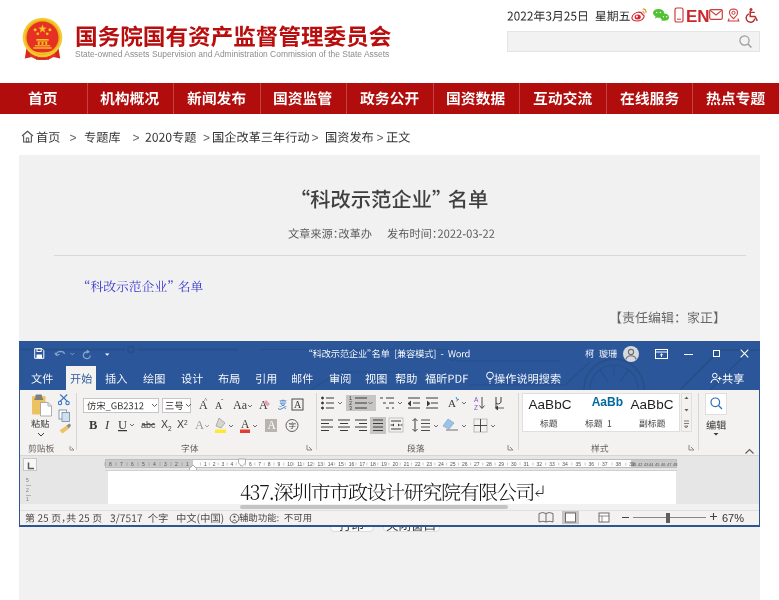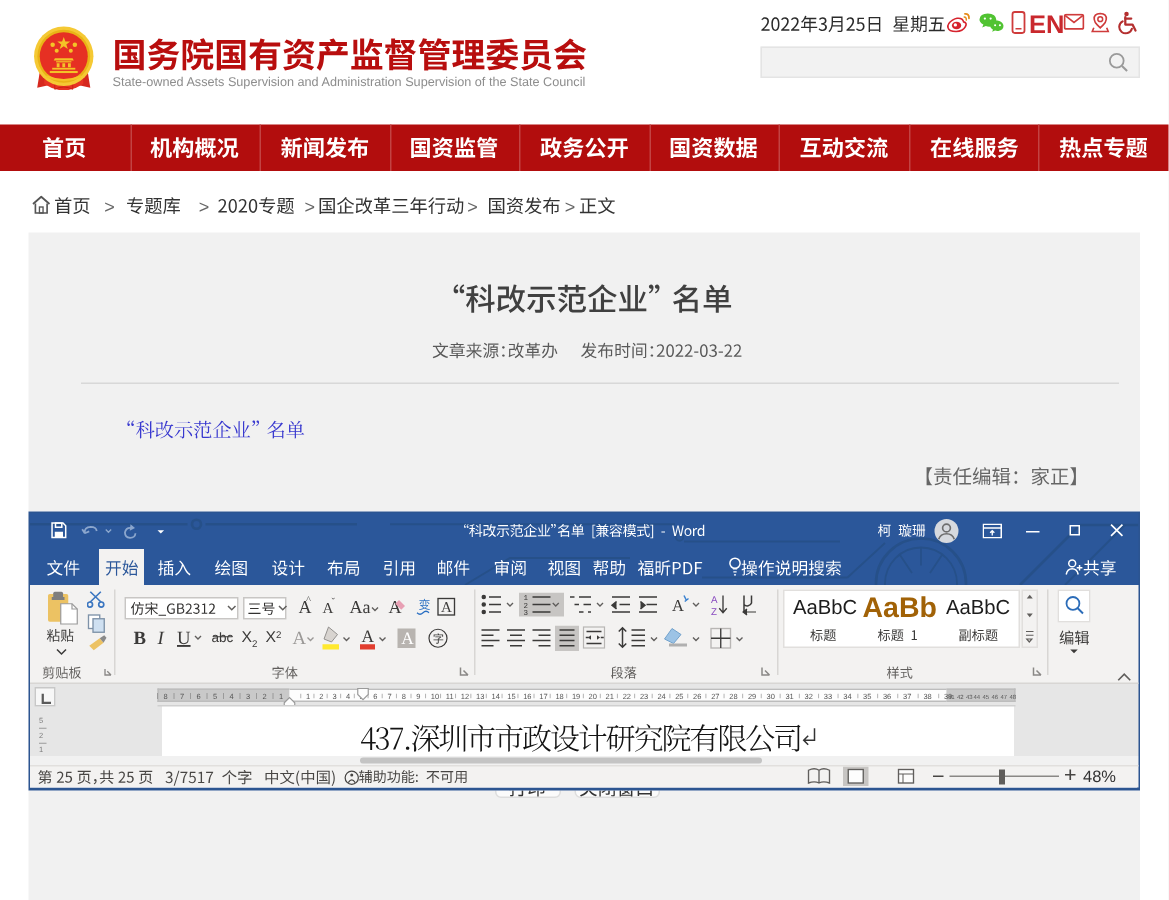--- a/index.html
+++ b/index.html
@@ -23,21 +23,21 @@
 <rect x="17.4" y="23.8" width="10.2" height="0.8"></rect>
 <path d="M17.8 25.1 h1.9 v2.7 h-1.9 Z M21.55 25.1 h1.9 v2.7 h-1.9 Z M25.3 25.1 h1.9 v2.7 h-1.9 Z"></path>
 <rect x="14.8" y="28.2" width="15.4" height="1.2"></rect>
 <rect x="13.2" y="30.3" width="18.6" height="1.4"></rect>
 <path d="M11 33.2 Q22.5 38 34 33.2 L34 34.8 Q22.5 39.6 11 34.8 Z"></path>
 </g>
 </svg>
 <svg style="position:absolute;left:75.00px;top:24.50px;overflow:visible" width="316.40" height="27.12" viewBox="0 -19.89 316.40 27.12">
     <path d="M5.4 -5.1V-2.9H17.2V-5.1H15.5L16.7 -5.8C16.4 -6.4 15.6 -7.2 15.0 -7.8H16.3V-10.1H12.4V-12.2H16.8V-14.6H5.6V-12.2H9.9V-10.1H6.2V-7.8H9.9V-5.1ZM13.2 -7.1C13.7 -6.5 14.3 -5.7 14.7 -5.1H12.4V-7.8H14.6ZM1.7 -18.3V2.0H4.5V0.9H17.9V2.0H20.8V-18.3ZM4.5 -1.6V-15.8H17.9V-1.6Z M32.0 -8.5C32.0 -7.8 31.8 -7.2 31.7 -6.6H25.2V-4.3H30.7C29.3 -2.2 27.1 -0.9 23.8 -0.2C24.2 0.3 25.1 1.4 25.3 2.0C29.4 0.9 32.1 -1.0 33.6 -4.3H39.7C39.4 -2.2 39.0 -1.1 38.5 -0.7C38.2 -0.5 37.9 -0.5 37.4 -0.5C36.7 -0.5 35.1 -0.5 33.6 -0.6C34.1 0.0 34.4 1.0 34.5 1.7C35.9 1.8 37.4 1.8 38.2 1.7C39.3 1.7 40.0 1.5 40.6 0.9C41.5 0.2 42.1 -1.6 42.6 -5.5C42.6 -5.9 42.7 -6.6 42.7 -6.6H34.5C34.6 -7.2 34.7 -7.7 34.8 -8.3ZM38.5 -14.8C37.3 -13.8 35.7 -13.0 33.9 -12.3C32.4 -12.9 31.1 -13.7 30.2 -14.7L30.3 -14.8ZM30.7 -19.2C29.6 -17.3 27.5 -15.3 24.2 -13.8C24.8 -13.4 25.5 -12.3 25.8 -11.7C26.8 -12.2 27.6 -12.7 28.4 -13.3C29.1 -12.6 29.9 -11.9 30.8 -11.4C28.5 -10.8 26.0 -10.4 23.6 -10.2C24.0 -9.6 24.4 -8.5 24.6 -7.9C27.8 -8.2 31.0 -8.9 33.9 -9.9C36.5 -8.9 39.6 -8.4 43.1 -8.1C43.4 -8.8 44.0 -9.9 44.6 -10.5C41.9 -10.6 39.5 -10.9 37.3 -11.3C39.7 -12.5 41.6 -14.1 43.0 -16.1L41.3 -17.2L40.9 -17.0H32.4C32.8 -17.6 33.2 -18.1 33.5 -18.7Z M58.3 -18.7C58.6 -18.1 59.0 -17.3 59.2 -16.6H53.9V-12.1H55.7V-10.1H65.1V-12.1H66.9V-16.6H62.2C61.9 -17.4 61.4 -18.6 60.8 -19.4ZM56.4 -12.4V-14.2H64.3V-12.4ZM54.0 -8.4V-5.9H56.7C56.4 -3.1 55.6 -1.3 52.0 -0.2C52.6 0.4 53.3 1.4 53.5 2.0C57.9 0.5 59.0 -2.1 59.3 -5.9H60.8V-1.3C60.8 0.9 61.3 1.7 63.3 1.7C63.6 1.7 64.5 1.7 64.8 1.7C66.4 1.7 67.1 0.9 67.3 -2.3C66.6 -2.4 65.6 -2.8 65.1 -3.3C65.0 -0.9 64.9 -0.6 64.6 -0.6C64.4 -0.6 63.9 -0.6 63.8 -0.6C63.4 -0.6 63.4 -0.7 63.4 -1.3V-5.9H67.0V-8.4ZM46.7 -18.3V1.9H49.1V-15.9H50.9C50.6 -14.4 50.1 -12.6 49.7 -11.2C50.9 -9.6 51.2 -8.1 51.2 -7.1C51.2 -6.4 51.1 -5.9 50.8 -5.7C50.7 -5.6 50.4 -5.5 50.2 -5.5C49.9 -5.5 49.6 -5.5 49.2 -5.5C49.6 -4.9 49.8 -3.9 49.8 -3.2C50.4 -3.2 50.9 -3.2 51.3 -3.3C51.8 -3.3 52.2 -3.5 52.6 -3.8C53.3 -4.3 53.6 -5.3 53.6 -6.8C53.6 -8.1 53.3 -9.7 51.9 -11.5C52.6 -13.2 53.3 -15.5 53.9 -17.4L52.1 -18.4L51.8 -18.3Z M73.2 -5.1V-2.9H85.0V-5.1H83.3L84.5 -5.8C84.2 -6.4 83.4 -7.2 82.8 -7.8H84.1V-10.1H80.2V-12.2H84.6V-14.6H73.4V-12.2H77.7V-10.1H74.0V-7.8H77.7V-5.1ZM81.0 -7.1C81.5 -6.5 82.1 -5.7 82.5 -5.1H80.2V-7.8H82.4ZM69.5 -18.3V2.0H72.3V0.9H85.7V2.0H88.6V-18.3ZM72.3 -1.6V-15.8H85.7V-1.6Z M98.6 -19.2C98.4 -18.3 98.1 -17.4 97.8 -16.5H91.6V-13.9H96.6C95.3 -11.3 93.4 -8.9 91.0 -7.3C91.5 -6.8 92.3 -5.8 92.8 -5.2C93.9 -6.0 94.8 -6.9 95.7 -7.9V2.0H98.4V-2.3H106.6V-0.9C106.6 -0.7 106.5 -0.5 106.1 -0.5C105.7 -0.5 104.4 -0.5 103.2 -0.6C103.6 0.1 104.0 1.3 104.1 2.0C105.9 2.0 107.2 2.0 108.1 1.6C109.0 1.2 109.3 0.4 109.3 -0.9V-12.1H98.7C99.1 -12.7 99.4 -13.3 99.7 -13.9H111.8V-16.5H100.7C101.0 -17.2 101.2 -17.9 101.5 -18.6ZM98.4 -6.1H106.6V-4.6H98.4ZM98.4 -8.3V-9.8H106.6V-8.3Z M114.6 -16.8C116.2 -16.2 118.2 -15.1 119.2 -14.3L120.6 -16.3C119.6 -17.1 117.5 -18.1 116.0 -18.6ZM114.0 -11.7 114.8 -9.2C116.6 -9.8 119.0 -10.6 121.1 -11.4L120.6 -13.7C118.2 -12.9 115.7 -12.1 114.0 -11.7ZM116.7 -8.5V-2.2H119.4V-6.0H129.4V-2.5H132.2V-8.5ZM123.0 -5.4C122.4 -2.6 121.0 -1.0 113.7 -0.2C114.2 0.4 114.8 1.4 114.9 2.1C122.9 0.9 124.9 -1.4 125.7 -5.4ZM124.4 -1.1C127.1 -0.3 130.9 1.1 132.7 1.9L134.4 -0.2C132.4 -1.1 128.6 -2.4 126.0 -3.0ZM123.5 -19.0C123.0 -17.4 121.9 -15.6 120.1 -14.3C120.7 -14.0 121.6 -13.2 122.0 -12.6C123.0 -13.4 123.8 -14.3 124.4 -15.3H126.2C125.5 -13.3 124.3 -11.5 120.5 -10.4C121.0 -10.0 121.7 -9.1 121.9 -8.5C124.9 -9.4 126.6 -10.8 127.7 -12.5C129.0 -10.7 130.8 -9.4 133.1 -8.7C133.4 -9.4 134.1 -10.3 134.7 -10.8C131.9 -11.4 129.8 -12.8 128.7 -14.6L128.8 -15.3H131.0C130.8 -14.6 130.6 -14.1 130.4 -13.6L132.8 -13.0C133.3 -14.0 133.9 -15.5 134.4 -16.9L132.4 -17.4L131.9 -17.3H125.5C125.7 -17.7 125.9 -18.2 126.0 -18.6Z M144.7 -18.6C145.1 -18.1 145.4 -17.5 145.7 -16.9H137.9V-14.3H143.1L141.2 -13.4C141.7 -12.6 142.4 -11.5 142.8 -10.7H138.1V-7.5C138.1 -5.2 137.9 -2.0 136.1 0.4C136.8 0.7 138.0 1.8 138.4 2.3C140.5 -0.4 141.0 -4.6 141.0 -7.5V-8.0H156.8V-10.7H152.0L153.8 -13.3L150.8 -14.3C150.4 -13.2 149.7 -11.7 149.1 -10.7H143.9L145.5 -11.4C145.1 -12.2 144.4 -13.4 143.7 -14.3H156.3V-16.9H148.9C148.6 -17.6 148.1 -18.6 147.5 -19.3Z M172.6 -11.8C173.9 -10.6 175.6 -8.9 176.3 -7.9L178.6 -9.4C177.7 -10.5 176.0 -12.1 174.6 -13.2ZM165.1 -19.2V-8.1H167.8V-19.2ZM160.6 -18.4V-8.8H163.2V-18.4ZM171.6 -19.2C170.9 -16.0 169.6 -12.9 167.8 -11.0C168.4 -10.6 169.6 -9.8 170.0 -9.4C171.0 -10.5 171.9 -12.0 172.6 -13.7H179.7V-16.2H173.6C173.8 -17.0 174.1 -17.8 174.3 -18.6ZM161.5 -7.2V-0.9H159.2V1.5H179.9V-0.9H177.7V-7.2ZM164.0 -0.9V-4.9H166.0V-0.9ZM168.5 -0.9V-4.9H170.5V-0.9ZM173.0 -0.9V-4.9H175.1V-0.9Z M183.5 -13.0C183.2 -11.8 182.5 -10.7 181.7 -9.8C182.2 -9.6 183.1 -9.0 183.5 -8.7C184.3 -9.6 185.1 -11.1 185.6 -12.4ZM187.1 -4.0H197.1V-3.0H187.1ZM187.1 -5.5V-6.4H197.1V-5.5ZM187.1 -1.5H197.1V-0.6H187.1ZM184.5 -8.3V2.0H187.1V1.4H197.1V1.9H199.7V-8.3ZM198.4 -16.2C198.0 -15.3 197.5 -14.4 196.8 -13.7C196.1 -14.4 195.5 -15.3 195.0 -16.2ZM188.9 -12.2C189.6 -11.3 190.3 -10.1 190.6 -9.3L192.2 -10.0C192.6 -9.5 193.0 -8.9 193.2 -8.4C194.5 -8.9 195.8 -9.6 196.9 -10.5C198.0 -9.6 199.3 -8.9 200.8 -8.4C201.1 -9.0 201.9 -10.0 202.4 -10.5C201.0 -10.8 199.7 -11.4 198.7 -12.2C199.9 -13.7 200.9 -15.5 201.5 -17.8L199.9 -18.4L199.5 -18.3H192.4V-16.2H193.5L192.8 -16.0C193.4 -14.5 194.2 -13.2 195.2 -12.1C194.3 -11.5 193.4 -10.9 192.4 -10.6C192.1 -11.3 191.4 -12.3 190.8 -13.0ZM185.8 -19.2V-15.2H181.9V-13.1H186.1V-8.6H188.6V-13.1H192.5V-15.2H188.4V-16.3H191.8V-18.2H188.4V-19.2Z M207.8 -9.9V2.1H210.5V1.4H220.1V2.0H222.8V-3.8H210.5V-4.9H221.6V-9.9ZM220.1 -0.6H210.5V-1.8H220.1ZM212.9 -14.2C213.1 -13.8 213.3 -13.3 213.5 -12.9H205.1V-8.9H207.7V-10.9H221.7V-8.9H224.5V-12.9H216.3C216.0 -13.5 215.7 -14.1 215.3 -14.6ZM210.5 -8.0H219.0V-6.8H210.5ZM207.0 -19.4C206.4 -17.5 205.3 -15.5 204.0 -14.3C204.7 -14.0 205.8 -13.4 206.4 -13.1C207.0 -13.8 207.7 -14.7 208.3 -15.7H209.1C209.6 -14.9 210.2 -13.9 210.4 -13.3L212.7 -14.1C212.5 -14.5 212.2 -15.1 211.8 -15.7H214.6V-17.6H209.2C209.4 -18.0 209.5 -18.4 209.7 -18.9ZM216.8 -19.4C216.3 -17.8 215.5 -16.1 214.5 -15.1C215.1 -14.8 216.2 -14.3 216.7 -13.9C217.2 -14.4 217.6 -15.0 218.0 -15.7H218.9C219.6 -14.9 220.3 -13.9 220.6 -13.2L222.8 -14.2C222.6 -14.6 222.2 -15.2 221.8 -15.7H224.9V-17.6H218.9C219.1 -18.0 219.2 -18.5 219.4 -18.9Z M237.6 -11.9H239.9V-10.0H237.6ZM242.2 -11.9H244.4V-10.0H242.2ZM237.6 -16.0H239.9V-14.1H237.6ZM242.2 -16.0H244.4V-14.1H242.2ZM233.4 -1.2V1.3H248.0V-1.2H242.5V-3.3H247.3V-5.7H242.5V-7.7H247.0V-18.2H235.2V-7.7H239.7V-5.7H235.0V-3.3H239.7V-1.2ZM226.5 -2.8 227.2 -0.0C229.3 -0.7 232.1 -1.6 234.6 -2.5L234.1 -5.1L231.9 -4.4V-8.9H233.9V-11.4H231.9V-15.4H234.3V-17.9H226.8V-15.4H229.3V-11.4H227.0V-8.9H229.3V-3.6Z M262.5 -4.8C262.0 -4.0 261.4 -3.3 260.6 -2.8L256.9 -3.6L257.8 -4.8ZM252.5 -2.4 252.6 -2.3C254.1 -2.0 255.7 -1.6 257.2 -1.3C255.3 -0.7 252.8 -0.5 249.9 -0.3C250.3 0.3 250.8 1.3 251.0 2.0C255.3 1.7 258.7 1.1 261.2 -0.2C263.7 0.5 265.9 1.2 267.6 1.8L269.9 -0.1C268.2 -0.7 266.0 -1.3 263.6 -2.0C264.4 -2.8 265.1 -3.7 265.6 -4.8H270.3V-7.1H259.4C259.7 -7.5 259.9 -8.0 260.2 -8.4L259.6 -8.6H261.2V-11.9C263.2 -10.0 266.0 -8.4 268.8 -7.6C269.2 -8.3 270.0 -9.3 270.5 -9.8C268.2 -10.3 265.9 -11.3 264.2 -12.4H269.9V-14.7H261.2V-16.4C263.7 -16.6 266.0 -16.9 268.0 -17.3L266.0 -19.2C262.6 -18.5 256.6 -18.1 251.4 -18.0C251.7 -17.5 251.9 -16.5 252.0 -16.0C254.1 -16.0 256.3 -16.0 258.5 -16.2V-14.7H249.8V-12.4H255.6C253.8 -11.2 251.5 -10.2 249.2 -9.6C249.7 -9.1 250.5 -8.1 250.8 -7.5C253.7 -8.4 256.5 -10.0 258.5 -11.9V-8.8L257.4 -9.1C257.1 -8.5 256.7 -7.8 256.2 -7.1H249.6V-4.8H254.6C253.9 -4.0 253.3 -3.2 252.7 -2.6L252.4 -2.4Z M278.1 -16.0H287.0V-14.3H278.1ZM275.2 -18.3V-12.0H290.0V-18.3ZM280.9 -7.0V-5.0C280.9 -3.5 280.2 -1.4 272.4 0.0C273.1 0.6 273.9 1.6 274.3 2.2C282.5 0.4 283.8 -2.5 283.8 -4.9V-7.0ZM283.3 -1.0C285.9 -0.1 289.5 1.3 291.3 2.2L292.7 -0.1C290.8 -1.0 287.1 -2.3 284.6 -3.0ZM274.3 -10.5V-2.2H277.1V-8.0H288.1V-2.5H291.0V-10.5Z M297.4 1.6C298.5 1.2 300.1 1.1 311.3 0.3C311.7 0.9 312.1 1.5 312.4 2.0L314.8 0.5C313.8 -1.2 311.7 -3.5 309.8 -5.3L307.4 -4.1C308.1 -3.5 308.7 -2.8 309.4 -2.1L301.5 -1.6C302.7 -2.8 304.0 -4.1 305.0 -5.4H314.6V-8.0H295.8V-5.4H301.3C300.0 -3.9 298.8 -2.7 298.3 -2.3C297.6 -1.6 297.1 -1.2 296.5 -1.1C296.8 -0.4 297.2 1.0 297.4 1.6ZM305.0 -19.3C302.8 -16.4 298.7 -13.7 294.4 -12.0C295.0 -11.5 296.0 -10.3 296.4 -9.6C297.6 -10.1 298.7 -10.7 299.8 -11.4V-9.9H310.4V-11.6C311.6 -10.9 312.8 -10.3 314.0 -9.8C314.4 -10.6 315.3 -11.7 315.9 -12.2C312.5 -13.3 308.9 -15.3 306.7 -17.2L307.5 -18.1ZM301.4 -12.4C302.7 -13.3 304.0 -14.4 305.1 -15.5C306.3 -14.4 307.7 -13.4 309.1 -12.4Z" fill="#b80e0e"></path>
   </svg>
-<div class="abs" style="left:75px;top:49px;width:330px;font-size:8.45px;color:#8d8d8d;letter-spacing:0px;white-space:nowrap">State-owned Assets Supervision and Administration Supervision of the State Council</div>
+<div class="abs" style="left:75px;top:49px;width:330px;font-size:8.45px;color:#8d8d8d;letter-spacing:0px;white-space:nowrap">State-owned Assets Supervision and Administration Commission of the State Assets</div>
 <svg style="position:absolute;left:507.00px;top:9.50px;overflow:visible" width="123.58" height="14.28" viewBox="0 -10.47 123.58 14.28">
     <path d="M0.5 0.0H6.0V-0.9H3.6C3.2 -0.9 2.6 -0.9 2.2 -0.9C4.2 -2.8 5.6 -4.6 5.6 -6.3C5.6 -7.9 4.6 -8.9 3.0 -8.9C1.9 -8.9 1.2 -8.4 0.5 -7.6L1.1 -7.0C1.6 -7.6 2.2 -8.0 2.9 -8.0C4.0 -8.0 4.5 -7.3 4.5 -6.3C4.5 -4.8 3.3 -3.0 0.5 -0.6Z M9.9 0.2C11.6 0.2 12.6 -1.3 12.6 -4.4C12.6 -7.4 11.6 -8.9 9.9 -8.9C8.2 -8.9 7.2 -7.4 7.2 -4.4C7.2 -1.3 8.2 0.2 9.9 0.2ZM9.9 -0.7C8.9 -0.7 8.2 -1.8 8.2 -4.4C8.2 -6.9 8.9 -8.0 9.9 -8.0C10.9 -8.0 11.6 -6.9 11.6 -4.4C11.6 -1.8 10.9 -0.7 9.9 -0.7Z M13.7 0.0H19.2V-0.9H16.8C16.4 -0.9 15.8 -0.9 15.4 -0.9C17.4 -2.8 18.8 -4.6 18.8 -6.3C18.8 -7.9 17.8 -8.9 16.3 -8.9C15.1 -8.9 14.4 -8.4 13.7 -7.6L14.3 -7.0C14.8 -7.6 15.4 -8.0 16.1 -8.0C17.2 -8.0 17.7 -7.3 17.7 -6.3C17.7 -4.8 16.5 -3.0 13.7 -0.6Z M20.3 0.0H25.8V-0.9H23.4C23.0 -0.9 22.4 -0.9 22.0 -0.9C24.0 -2.8 25.4 -4.6 25.4 -6.3C25.4 -7.9 24.4 -8.9 22.9 -8.9C21.8 -8.9 21.0 -8.4 20.3 -7.6L20.9 -7.0C21.4 -7.6 22.0 -8.0 22.7 -8.0C23.8 -8.0 24.3 -7.3 24.3 -6.3C24.3 -4.8 23.1 -3.0 20.3 -0.6Z M27.0 -2.7V-1.8H32.5V1.0H33.4V-1.8H37.8V-2.7H33.4V-5.0H36.9V-5.9H33.4V-7.7H37.2V-8.6H30.1C30.3 -9.0 30.5 -9.4 30.6 -9.8L29.7 -10.0C29.1 -8.4 28.2 -6.9 27.0 -5.9C27.2 -5.8 27.6 -5.5 27.8 -5.3C28.4 -6.0 29.1 -6.8 29.6 -7.7H32.5V-5.9H29.0V-2.7ZM29.8 -2.7V-5.0H32.5V-2.7Z M41.4 0.2C43.0 0.2 44.3 -0.8 44.3 -2.3C44.3 -3.5 43.4 -4.3 42.4 -4.5V-4.6C43.3 -4.9 44.0 -5.6 44.0 -6.7C44.0 -8.1 42.9 -8.9 41.4 -8.9C40.4 -8.9 39.6 -8.4 39.0 -7.8L39.6 -7.2C40.1 -7.7 40.7 -8.0 41.4 -8.0C42.3 -8.0 42.9 -7.4 42.9 -6.6C42.9 -5.7 42.2 -5.0 40.4 -5.0V-4.1C42.5 -4.1 43.1 -3.4 43.1 -2.4C43.1 -1.4 42.4 -0.7 41.4 -0.7C40.4 -0.7 39.7 -1.2 39.2 -1.7L38.7 -1.0C39.2 -0.4 40.1 0.2 41.4 0.2Z M47.4 -9.4V-5.7C47.4 -3.8 47.2 -1.4 45.3 0.3C45.5 0.4 45.8 0.8 45.9 1.0C47.1 -0.1 47.7 -1.4 48.0 -2.8H53.8V-0.4C53.8 -0.1 53.7 -0.0 53.4 -0.0C53.1 -0.0 52.1 0.0 51.2 -0.0C51.3 0.2 51.5 0.6 51.5 0.9C52.8 0.9 53.6 0.9 54.1 0.7C54.5 0.6 54.7 0.3 54.7 -0.4V-9.4ZM48.3 -8.5H53.8V-6.5H48.3ZM48.3 -5.7H53.8V-3.6H48.2C48.3 -4.3 48.3 -5.0 48.3 -5.7Z M57.3 0.0H62.8V-0.9H60.4C60.0 -0.9 59.4 -0.9 59.0 -0.9C61.0 -2.8 62.4 -4.6 62.4 -6.3C62.4 -7.9 61.4 -8.9 59.9 -8.9C58.8 -8.9 58.0 -8.4 57.3 -7.6L57.9 -7.0C58.4 -7.6 59.0 -8.0 59.7 -8.0C60.8 -8.0 61.3 -7.3 61.3 -6.3C61.3 -4.8 60.1 -3.0 57.3 -0.6Z M66.5 0.2C68.0 0.2 69.4 -0.9 69.4 -2.8C69.4 -4.8 68.2 -5.6 66.8 -5.6C66.2 -5.6 65.9 -5.5 65.5 -5.3L65.7 -7.8H69.0V-8.7H64.7L64.5 -4.7L65.0 -4.3C65.5 -4.6 65.9 -4.8 66.5 -4.8C67.6 -4.8 68.3 -4.1 68.3 -2.8C68.3 -1.5 67.5 -0.7 66.4 -0.7C65.4 -0.7 64.8 -1.2 64.3 -1.7L63.7 -1.0C64.3 -0.4 65.2 0.2 66.5 0.2Z M73.0 -4.2H79.0V-0.8H73.0ZM73.0 -5.1V-8.3H79.0V-5.1ZM72.1 -9.2V0.8H73.0V0.0H79.0V0.8H79.9V-9.2Z M90.8 -7.1H96.9V-6.0H90.8ZM90.8 -8.8H96.9V-7.7H90.8ZM89.9 -9.5V-5.3H97.8V-9.5ZM90.7 -5.3C90.2 -4.2 89.3 -3.2 88.5 -2.5C88.7 -2.4 89.1 -2.1 89.2 -2.0C89.6 -2.3 90.1 -2.8 90.5 -3.3H93.4V-2.2H90.0V-1.4H93.4V-0.1H88.7V0.6H99.0V-0.1H94.3V-1.4H97.8V-2.2H94.3V-3.3H98.3V-4.1H94.3V-5.0H93.4V-4.1H91.0C91.2 -4.4 91.4 -4.7 91.5 -5.0Z M101.9 -1.7C101.5 -0.9 100.9 -0.1 100.2 0.4C100.5 0.6 100.8 0.8 101.0 1.0C101.6 0.4 102.3 -0.6 102.7 -1.5ZM103.6 -1.3C104.1 -0.8 104.6 0.0 104.8 0.5L105.6 0.1C105.3 -0.4 104.8 -1.2 104.3 -1.7ZM110.0 -8.6V-6.7H107.5V-8.6ZM106.7 -9.4V-5.1C106.7 -3.4 106.6 -1.1 105.6 0.5C105.8 0.6 106.2 0.8 106.3 1.0C107.0 -0.1 107.3 -1.7 107.4 -3.1H110.0V-0.2C110.0 -0.0 109.9 0.0 109.7 0.0C109.5 0.1 108.9 0.1 108.3 0.0C108.4 0.3 108.6 0.7 108.6 0.9C109.5 0.9 110.0 0.9 110.4 0.7C110.7 0.6 110.8 0.3 110.8 -0.2V-9.4ZM110.0 -5.9V-3.9H107.5C107.5 -4.3 107.5 -4.7 107.5 -5.1V-5.9ZM104.4 -9.9V-8.4H102.2V-9.9H101.4V-8.4H100.4V-7.6H101.4V-2.7H100.2V-2.0H106.1V-2.7H105.2V-7.6H106.1V-8.4H105.2V-9.9ZM102.2 -7.6H104.4V-6.6H102.2ZM102.2 -5.8H104.4V-4.7H102.2ZM102.2 -4.0H104.4V-2.7H102.2Z M113.8 -5.4V-4.5H116.0C115.8 -3.1 115.5 -1.7 115.3 -0.6H112.3V0.3H122.9V-0.6H120.5C120.7 -2.1 120.9 -4.0 121.0 -5.3L120.3 -5.4L120.1 -5.4H117.1L117.5 -8.0H122.1V-8.8H113.1V-8.0H116.5C116.4 -7.2 116.3 -6.3 116.1 -5.4ZM116.3 -0.6C116.5 -1.7 116.7 -3.1 117.0 -4.5H120.0C119.9 -3.4 119.7 -1.9 119.6 -0.6Z" fill="#2b2b2b"></path>
   </svg>
 <svg class="abs" style="left:631px;top:8px" width="16" height="14" viewBox="0 0 16 14">
 <path d="M12.3 1.2 Q15.2 1 15 4.2" stroke="#e68b1a" stroke-width="1.2" fill="none" stroke-linecap="round"></path>
 <path d="M11.8 3.4 Q13.4 3.4 13.2 5.4" stroke="#e68b1a" stroke-width="1" fill="none" stroke-linecap="round"></path>
 <path d="M7 4.2 Q10.8 3.8 11.4 6.6 Q14 7.2 12.6 9.8 Q10.8 13 6.4 13 Q1.6 13 1 10.4 Q0.4 7.6 4 5.4 Q5.6 4.4 7 4.2 Z" fill="none" stroke="#d6232d" stroke-width="1.1"></path>
 <ellipse cx="6.7" cy="9" rx="3.1" ry="2.5" fill="#d6232d"></ellipse>
 <circle cx="5.9" cy="8.6" r="1.1" fill="#fff"></circle>
 </svg>
@@ -468,21 +468,21 @@
     <path d="M4.7 -7.1V-6.0C4.7 -5.4 4.6 -4.6 3.7 -4.0C3.9 -3.9 4.1 -3.7 4.2 -3.6C5.1 -4.2 5.4 -5.2 5.4 -6.0V-6.5H6.6V-4.8C6.6 -4.2 6.7 -4.0 7.3 -4.0C7.4 -4.0 7.8 -4.0 7.9 -4.0C8.1 -4.0 8.3 -4.0 8.4 -4.1C8.4 -4.2 8.4 -4.4 8.4 -4.6C8.2 -4.5 8.1 -4.5 7.9 -4.5C7.8 -4.5 7.4 -4.5 7.3 -4.5C7.2 -4.5 7.2 -4.6 7.2 -4.8V-7.1ZM4.1 -3.4V-2.8H4.8L4.4 -2.7C4.7 -2.0 5.1 -1.3 5.6 -0.8C5.0 -0.3 4.3 -0.0 3.5 0.2C3.6 0.3 3.7 0.6 3.8 0.7C4.6 0.5 5.4 0.1 6.0 -0.4C6.6 0.1 7.3 0.5 8.0 0.7C8.1 0.5 8.3 0.2 8.5 0.1C7.7 -0.1 7.1 -0.4 6.5 -0.8C7.1 -1.4 7.6 -2.2 7.8 -3.3L7.4 -3.4L7.3 -3.4ZM5.0 -2.8H7.0C6.8 -2.2 6.5 -1.6 6.0 -1.2C5.6 -1.7 5.2 -2.2 5.0 -2.8ZM1.0 -6.6V-1.5L0.3 -1.4L0.4 -0.7L1.0 -0.9V0.6H1.7V-1.0L3.8 -1.3L3.8 -1.9L1.7 -1.6V-2.9H3.7V-3.4H1.7V-4.7H3.7V-5.2H1.7V-6.2C2.4 -6.4 3.3 -6.7 3.9 -7.0L3.4 -7.4C2.8 -7.2 1.9 -6.8 1.1 -6.6Z M9.3 0.2 9.8 0.7C10.4 0.0 11.0 -0.8 11.5 -1.6L11.1 -2.1C10.5 -1.3 9.8 -0.4 9.3 0.2ZM9.8 -5.1C10.3 -4.8 10.9 -4.4 11.2 -4.2L11.6 -4.7C11.3 -4.9 10.6 -5.3 10.1 -5.5ZM9.2 -3.4C9.7 -3.2 10.3 -2.8 10.7 -2.5L11.1 -3.0C10.7 -3.3 10.1 -3.6 9.5 -3.8ZM13.4 -5.7C13.0 -5.1 12.3 -4.2 11.4 -3.6C11.5 -3.5 11.7 -3.4 11.9 -3.2C12.2 -3.5 12.5 -3.8 12.8 -4.1C13.1 -3.8 13.5 -3.5 13.9 -3.2C13.1 -2.8 12.2 -2.4 11.4 -2.2C11.5 -2.1 11.7 -1.9 11.8 -1.7L12.3 -1.9V0.7H13.0V0.3H15.8V0.7H16.4V-1.9H12.5C13.2 -2.2 13.9 -2.5 14.5 -2.8C15.3 -2.4 16.1 -2.0 17.0 -1.8C17.1 -1.9 17.2 -2.2 17.4 -2.3C16.6 -2.5 15.8 -2.8 15.1 -3.2C15.7 -3.7 16.3 -4.2 16.6 -4.8L16.2 -5.1L16.1 -5.1H13.7C13.8 -5.2 13.9 -5.4 14.0 -5.6ZM13.0 -0.2V-1.4H15.8V-0.2ZM15.7 -4.5C15.4 -4.2 15.0 -3.8 14.5 -3.5C14.0 -3.8 13.5 -4.2 13.2 -4.5L13.3 -4.5ZM9.3 -6.8V-6.2H11.3V-5.4H12.0V-6.2H14.4V-5.4H15.0V-6.2H17.1V-6.8H15.0V-7.4H14.4V-6.8H12.0V-7.4H11.3V-6.8Z" fill="#605e5c"></path>
   </svg>
 <svg class="abs" style="z-index:2;left:507px;top:444px" width="7" height="7" viewBox="0 0 7 7">
     <path d="M1 1 L1 6 L6 6 M3 3 L6 6" stroke="#8a8886" stroke-width="1" fill="none"></path>
   </svg>
 <div class="abs" style="z-index:2;left:522px;top:392.5px;width:158px;height:39.5px;background:#fff;border:1px solid #e1dfdd"></div>
 <div class="abs" style="z-index:2;left:527px;top:397px;width:46px;font-family:'Liberation Sans';font-size:13.5px;color:#1d1d1d;text-align:center">AaBbC</div>
 <svg style="position:absolute;z-index:2;left:540.20px;top:418.50px;overflow:visible" width="17.60" height="10.56" viewBox="0 -7.74 17.60 10.56">
     <path d="M4.1 -6.7V-6.1H7.9V-6.7ZM6.9 -2.9C7.3 -2.0 7.7 -0.8 7.8 -0.1L8.4 -0.4C8.3 -1.1 7.8 -2.2 7.4 -3.0ZM4.3 -3.0C4.1 -2.1 3.7 -1.1 3.2 -0.5C3.4 -0.4 3.6 -0.2 3.7 -0.2C4.2 -0.8 4.7 -1.9 4.9 -2.9ZM3.7 -4.6V-4.0H5.6V-0.2C5.6 -0.0 5.6 -0.0 5.4 0.0C5.3 0.0 4.9 0.0 4.4 -0.0C4.5 0.2 4.6 0.5 4.7 0.7C5.3 0.7 5.7 0.7 5.9 0.5C6.2 0.4 6.3 0.2 6.3 -0.1V-4.0H8.4V-4.6ZM1.8 -7.4V-5.5H0.4V-4.9H1.6C1.3 -3.8 0.8 -2.6 0.2 -1.9C0.3 -1.7 0.5 -1.5 0.6 -1.3C1.0 -1.8 1.5 -2.8 1.8 -3.7V0.7H2.4V-3.9C2.7 -3.5 3.1 -2.9 3.2 -2.6L3.6 -3.2C3.4 -3.4 2.7 -4.4 2.4 -4.7V-4.9H3.6V-5.5H2.4V-7.4Z M10.3 -5.4H12.1V-4.7H10.3ZM10.3 -6.5H12.1V-5.9H10.3ZM9.8 -7.0V-4.3H12.8V-7.0ZM14.9 -4.7C14.9 -2.4 14.7 -1.3 12.8 -0.7C12.9 -0.6 13.1 -0.4 13.1 -0.2C15.2 -0.9 15.4 -2.2 15.5 -4.7ZM15.2 -1.6C15.8 -1.2 16.5 -0.7 16.8 -0.3L17.2 -0.7C16.8 -1.1 16.1 -1.6 15.6 -2.0ZM9.9 -2.7C9.8 -1.4 9.7 -0.3 9.1 0.4C9.2 0.4 9.5 0.6 9.6 0.7C9.9 0.3 10.1 -0.2 10.2 -0.9C11.0 0.3 12.3 0.5 14.2 0.5H17.0C17.1 0.3 17.2 0.1 17.3 -0.1C16.8 -0.0 14.6 -0.0 14.2 -0.0C13.2 -0.0 12.3 -0.1 11.6 -0.4V-1.6H13.1V-2.1H11.6V-3.1H13.2V-3.6H9.2V-3.1H11.0V-0.7C10.8 -0.9 10.5 -1.2 10.4 -1.5C10.4 -1.9 10.4 -2.2 10.5 -2.6ZM13.6 -5.6V-1.9H14.1V-5.1H16.2V-1.9H16.8V-5.6H15.1C15.2 -5.8 15.3 -6.2 15.5 -6.5H17.2V-7.0H13.2V-6.5H14.8C14.7 -6.2 14.6 -5.8 14.5 -5.6Z" fill="#3b3a39"></path>
   </svg>
-<div class="abs" style="z-index:2;left:575px;top:395px;width:48px;font-family:'Liberation Sans';font-size:19px;font-weight:bold;color:#a16207;text-align:left">AaBb</div>
+<div class="abs" style="z-index:2;left:575px;top:395px;width:48px;font-family:'Liberation Sans';font-size:12px;font-weight:bold;color:#0369a1;text-align:right">AaBb</div>
 <svg style="position:absolute;z-index:2;left:584.56px;top:418.50px;overflow:visible" width="26.88" height="10.56" viewBox="0 -7.74 26.88 10.56">
     <path d="M4.1 -6.7V-6.1H7.9V-6.7ZM6.9 -2.9C7.3 -2.0 7.7 -0.8 7.8 -0.1L8.4 -0.4C8.3 -1.1 7.8 -2.2 7.4 -3.0ZM4.3 -3.0C4.1 -2.1 3.7 -1.1 3.2 -0.5C3.4 -0.4 3.6 -0.2 3.7 -0.2C4.2 -0.8 4.7 -1.9 4.9 -2.9ZM3.7 -4.6V-4.0H5.6V-0.2C5.6 -0.0 5.6 -0.0 5.4 0.0C5.3 0.0 4.9 0.0 4.4 -0.0C4.5 0.2 4.6 0.5 4.7 0.7C5.3 0.7 5.7 0.7 5.9 0.5C6.2 0.4 6.3 0.2 6.3 -0.1V-4.0H8.4V-4.6ZM1.8 -7.4V-5.5H0.4V-4.9H1.6C1.3 -3.8 0.8 -2.6 0.2 -1.9C0.3 -1.7 0.5 -1.5 0.6 -1.3C1.0 -1.8 1.5 -2.8 1.8 -3.7V0.7H2.4V-3.9C2.7 -3.5 3.1 -2.9 3.2 -2.6L3.6 -3.2C3.4 -3.4 2.7 -4.4 2.4 -4.7V-4.9H3.6V-5.5H2.4V-7.4Z M10.3 -5.4H12.1V-4.7H10.3ZM10.3 -6.5H12.1V-5.9H10.3ZM9.8 -7.0V-4.3H12.8V-7.0ZM14.9 -4.7C14.9 -2.4 14.7 -1.3 12.8 -0.7C12.9 -0.6 13.1 -0.4 13.1 -0.2C15.2 -0.9 15.4 -2.2 15.5 -4.7ZM15.2 -1.6C15.8 -1.2 16.5 -0.7 16.8 -0.3L17.2 -0.7C16.8 -1.1 16.1 -1.6 15.6 -2.0ZM9.9 -2.7C9.8 -1.4 9.7 -0.3 9.1 0.4C9.2 0.4 9.5 0.6 9.6 0.7C9.9 0.3 10.1 -0.2 10.2 -0.9C11.0 0.3 12.3 0.5 14.2 0.5H17.0C17.1 0.3 17.2 0.1 17.3 -0.1C16.8 -0.0 14.6 -0.0 14.2 -0.0C13.2 -0.0 12.3 -0.1 11.6 -0.4V-1.6H13.1V-2.1H11.6V-3.1H13.2V-3.6H9.2V-3.1H11.0V-0.7C10.8 -0.9 10.5 -1.2 10.4 -1.5C10.4 -1.9 10.4 -2.2 10.5 -2.6ZM13.6 -5.6V-1.9H14.1V-5.1H16.2V-1.9H16.8V-5.6H15.1C15.2 -5.8 15.3 -6.2 15.5 -6.5H17.2V-7.0H13.2V-6.5H14.8C14.7 -6.2 14.6 -5.8 14.5 -5.6Z M22.8 0.0H26.3V-0.7H25.0V-6.5H24.4C24.1 -6.2 23.6 -6.1 23.1 -6.0V-5.5H24.2V-0.7H22.8Z" fill="#3b3a39"></path>
   </svg>
 <div class="abs" style="z-index:2;left:629px;top:397px;width:46px;font-family:'Liberation Sans';font-size:13.5px;color:#1d1d1d;text-align:center">AaBbC</div>
 <svg style="position:absolute;z-index:2;left:638.80px;top:418.50px;overflow:visible" width="26.40" height="10.56" viewBox="0 -7.74 26.40 10.56">
     <path d="M5.9 -6.3V-1.5H6.5V-6.3ZM7.5 -7.2V-0.2C7.5 0.0 7.4 0.0 7.3 0.1C7.1 0.1 6.6 0.1 6.0 0.0C6.1 0.2 6.2 0.5 6.3 0.7C7.0 0.7 7.5 0.7 7.7 0.6C8.0 0.5 8.1 0.3 8.1 -0.2V-7.2ZM0.5 -7.0V-6.4H5.4V-7.0ZM1.7 -5.2H4.2V-4.3H1.7ZM1.1 -5.8V-3.7H4.9V-5.8ZM2.7 -0.3H1.4V-1.2H2.7ZM3.3 -0.3V-1.2H4.6V-0.3ZM0.7 -3.1V0.7H1.4V0.2H4.6V0.6H5.2V-3.1ZM2.7 -1.7H1.4V-2.6H2.7ZM3.3 -1.7V-2.6H4.6V-1.7Z M12.9 -6.7V-6.1H16.7V-6.7ZM15.7 -2.9C16.1 -2.0 16.5 -0.8 16.6 -0.1L17.2 -0.4C17.1 -1.1 16.6 -2.2 16.2 -3.0ZM13.1 -3.0C12.9 -2.1 12.5 -1.1 12.0 -0.5C12.2 -0.4 12.4 -0.2 12.5 -0.2C13.0 -0.8 13.5 -1.9 13.7 -2.9ZM12.5 -4.6V-4.0H14.4V-0.2C14.4 -0.0 14.4 -0.0 14.2 0.0C14.1 0.0 13.7 0.0 13.2 -0.0C13.3 0.2 13.4 0.5 13.5 0.7C14.1 0.7 14.5 0.7 14.7 0.5C15.0 0.4 15.1 0.2 15.1 -0.1V-4.0H17.2V-4.6ZM10.6 -7.4V-5.5H9.2V-4.9H10.4C10.1 -3.8 9.6 -2.6 9.0 -1.9C9.1 -1.7 9.3 -1.5 9.4 -1.3C9.8 -1.8 10.3 -2.8 10.6 -3.7V0.7H11.2V-3.9C11.5 -3.5 11.9 -2.9 12.0 -2.6L12.4 -3.2C12.2 -3.4 11.5 -4.4 11.2 -4.7V-4.9H12.4V-5.5H11.2V-7.4Z M19.1 -5.4H20.9V-4.7H19.1ZM19.1 -6.5H20.9V-5.9H19.1ZM18.6 -7.0V-4.3H21.6V-7.0ZM23.7 -4.7C23.7 -2.4 23.5 -1.3 21.6 -0.7C21.7 -0.6 21.9 -0.4 21.9 -0.2C24.0 -0.9 24.2 -2.2 24.3 -4.7ZM24.0 -1.6C24.6 -1.2 25.3 -0.7 25.6 -0.3L26.0 -0.7C25.6 -1.1 24.9 -1.6 24.4 -2.0ZM18.7 -2.7C18.6 -1.4 18.5 -0.3 17.9 0.4C18.0 0.4 18.3 0.6 18.4 0.7C18.7 0.3 18.9 -0.2 19.0 -0.9C19.8 0.3 21.1 0.5 23.0 0.5H25.8C25.9 0.3 26.0 0.1 26.1 -0.1C25.6 -0.0 23.4 -0.0 23.0 -0.0C22.0 -0.0 21.1 -0.1 20.4 -0.4V-1.6H21.9V-2.1H20.4V-3.1H22.0V-3.6H18.0V-3.1H19.8V-0.7C19.6 -0.9 19.3 -1.2 19.2 -1.5C19.2 -1.9 19.2 -2.2 19.3 -2.6ZM22.4 -5.6V-1.9H22.9V-5.1H25.0V-1.9H25.6V-5.6H23.9C24.0 -5.8 24.1 -6.2 24.3 -6.5H26.0V-7.0H22.0V-6.5H23.6C23.5 -6.2 23.4 -5.8 23.3 -5.6Z" fill="#3b3a39"></path>
   </svg>
 <div class="abs" style="z-index:2;left:681px;top:392.5px;width:11px;height:39.5px;background:#f3f2f1;border:1px solid #e1dfdd"></div>
 <svg class="abs" style="z-index:2;left:682px;top:394px" width="9" height="37" viewBox="0 0 9 37">
 <path d="M2.5 5 l2 -2.5 l2 2.5 z" fill="#605e5c"></path>
@@ -677,12 +677,12 @@
 <rect x="61" y="2" width="10" height="9" fill="#fdfdfd"></rect>
 <path d="M61 5 h10 M64 5 v6" stroke-width="0.7"></path>
 </g>
 </svg>
 <div class="abs" style="z-index:2;left:622px;top:516.5px;width:7px;height:1.2px;background:#484644"></div>
 <div class="abs" style="z-index:2;left:633px;top:517px;width:73px;height:1px;background:#8a8886"></div>
 <div class="abs" style="z-index:2;left:666px;top:512.5px;width:4px;height:10px;background:#605e5c"></div>
 <svg class="abs" style="z-index:2;left:709px;top:512px" width="9" height="9" viewBox="0 0 9 9">
     <path d="M4.5 1 V8 M1 4.5 H8" stroke="#484644" stroke-width="1.1"></path>
   </svg>
-<div class="abs" style="z-index:2;left:722px;top:511.5px;font-family:'Liberation Sans';font-size:11px;color:#333">48%</div>
+<div class="abs" style="z-index:2;left:722px;top:511.5px;font-family:'Liberation Sans';font-size:11px;color:#333">67%</div>
 </body></html>

